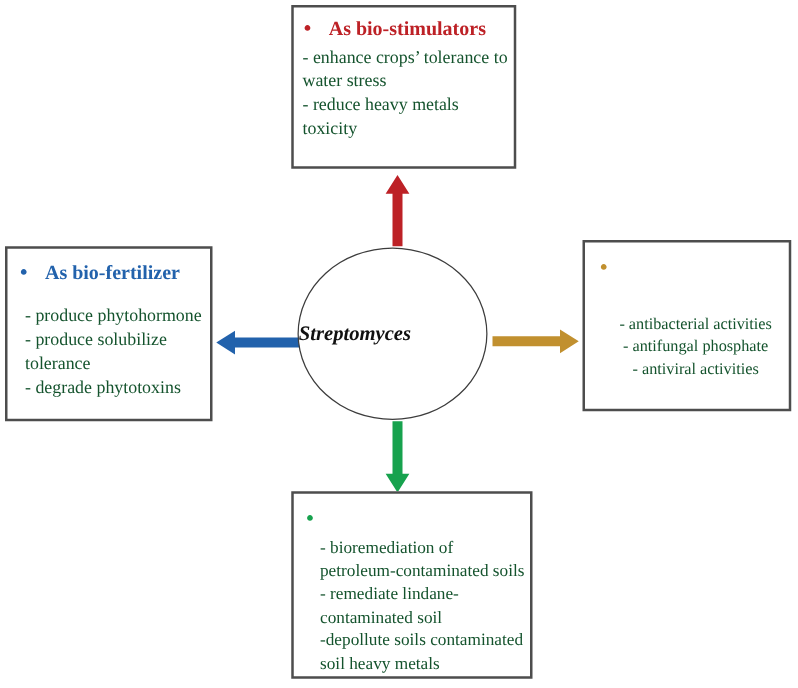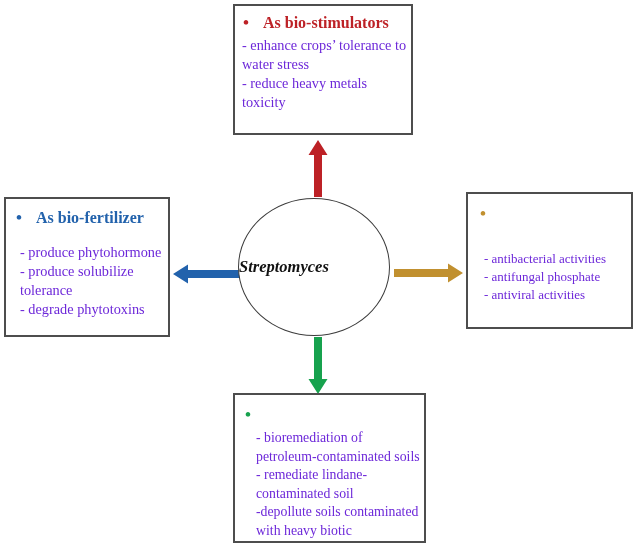--- a/index.html
+++ b/index.html
@@ -43,24 +43,24 @@
   .bullet {
     font-size: 17px;
     margin-right: 14px;
     flex: 0 0 auto;
   }
   .box-top    .heading { padding: 7px 2px 0 8px; }
   .box-left   .heading { padding: 9px 2px 0 10px; }
   .box-right  .heading { padding: 10px 2px 0 12px; font-size: 15.5px; }
   .box-bottom .heading { padding: 10px 2px 0 10px; }
 
-  .body { color: #6d28d9; }
+  .body { color: #14532d; }
   .box-top    .body { padding: 3px 4px 0 7px;  font-size: 14.3px; line-height: 19px; }
   .box-left   .body { padding: 15px 4px 0 14px; font-size: 14.3px; line-height: 19px; }
-  .box-right  .body { padding: 26px 2px 0 16px; font-size: 13px;   line-height: 18px; }
+  .box-right  .body { padding: 26px 2px 0 16px; font-size: 13px;   line-height: 18px; text-align: center; }
   .box-bottom .body { padding: 4px 4px 0 21px;  font-size: 13.8px; line-height: 18.5px; }
   .box-right .item { white-space: nowrap; overflow: hidden; }
 
   .circle {
     position: absolute;
     left: 238px; top: 198px;
     width: 152px; height: 138px;
     box-sizing: border-box;
     border: 1.5px solid #3c3c3c;
     border-radius: 50%;
@@ -121,21 +121,21 @@
     </div>
   </div>
 
   <div class="box box-bottom">
     <div class="heading" style="color: rgb(23, 162, 78);">
       <span class="bullet">•</span>
     </div>
     <div class="body">
       <div class="item">- bioremediation of petroleum-contaminated soils</div>
       <div class="item">- remediate lindane-contaminated soil</div>
-      <div class="item">-depollute soils contaminated with heavy biotic</div>
+      <div class="item">-depollute soils contaminated soil heavy metals</div>
     </div>
   </div>
 
   <div class="circle">
     <span class="center-label">Streptomyces</span>
   </div>
 
 </div>
 
 </body></html>

